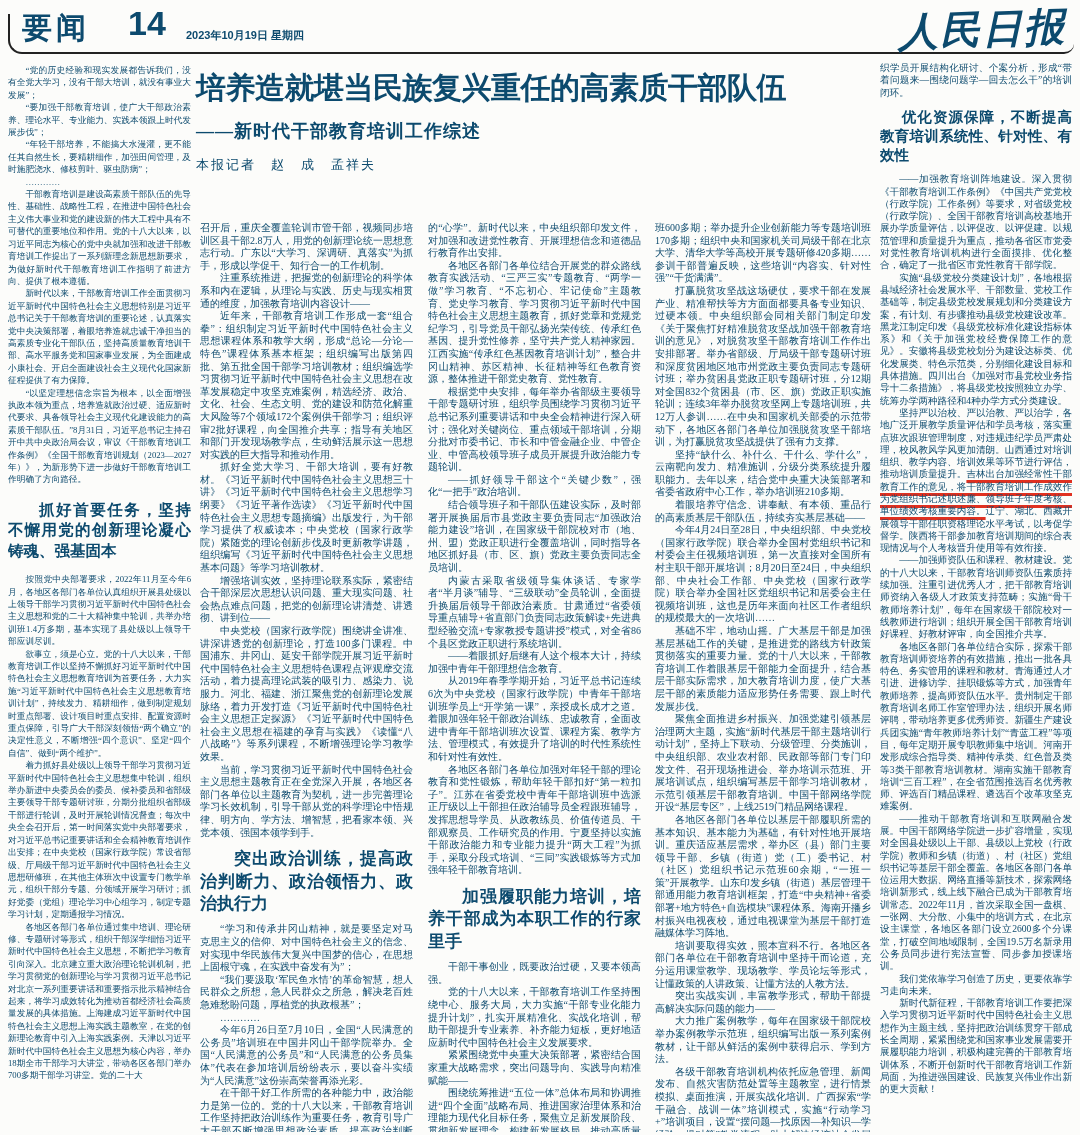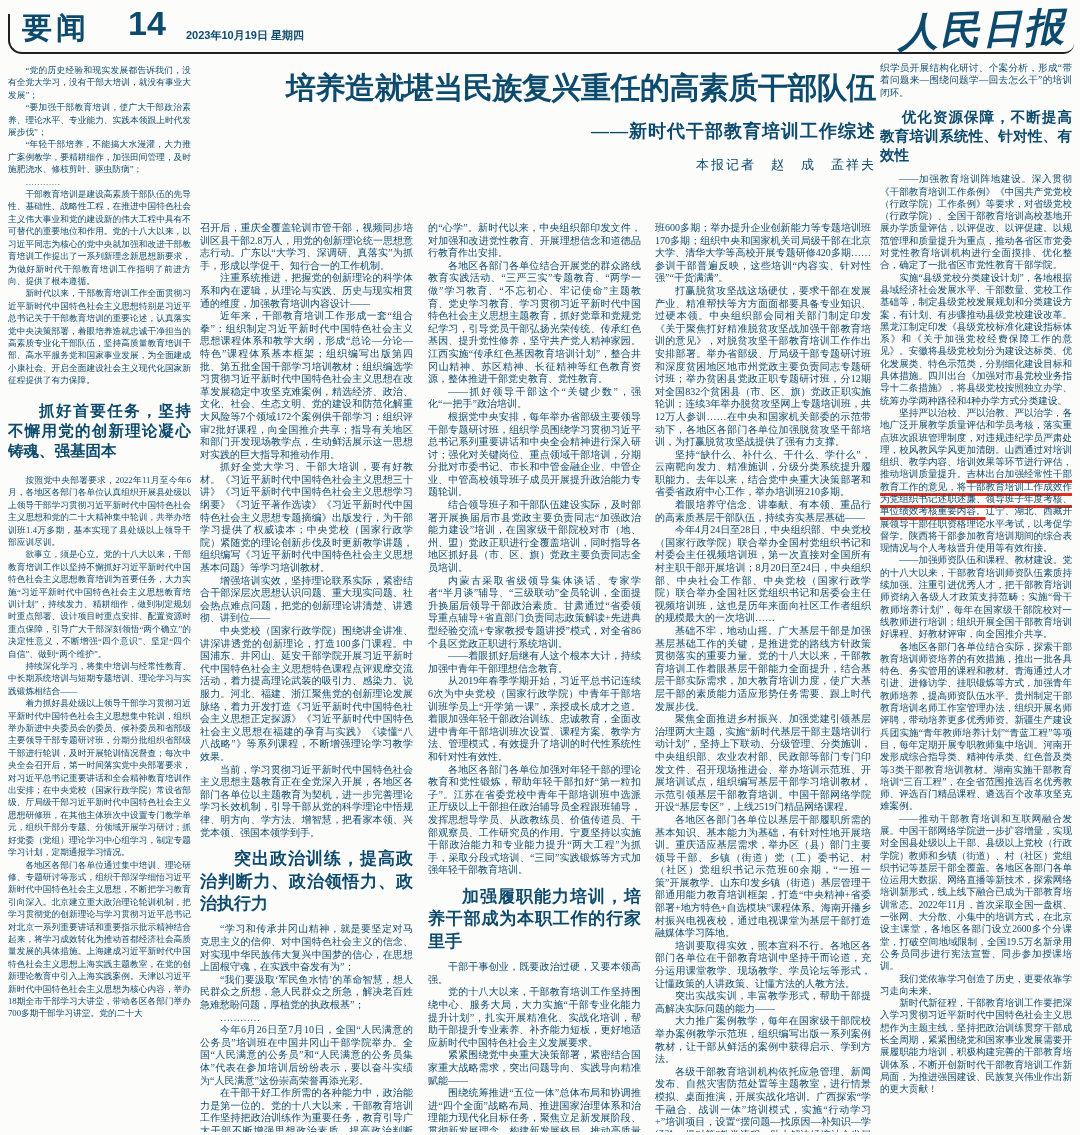--- a/index.html
+++ b/index.html
@@ -27,21 +27,21 @@
   .c4{left:655px; top:222px; width:216px; height:910px; font-size:10px;  line-height:12.6px;}
   .c5{left:880px; top:62px;  width:192px; height:1070px;font-size:9.6px; line-height:12.3px;}
   .para{margin:0;text-indent:2em;}
   .para.cont{text-indent:0;}
   .sec-heading{font-family:"Liberation Sans",sans-serif;font-weight:bold;margin:9px 0 8px 0;
                text-indent:2em;line-height:1.32;}
   .c1 .sec-heading{font-size:15.5px;margin:14px 0 12px 0;}
   .c2 .sec-heading,.c3 .sec-heading{font-size:17px;}
   .c5 .sec-heading{font-size:14.5px;text-indent:1.5em;}
   
-  .feature{position:absolute;left:196px;top:64px;width:680px;height:156px;text-align:right;}
+  .feature{position:absolute;left:196px;top:64px;width:680px;height:156px;text-align:left;}
   .feature h1{margin:6px 0 0 0;font-family:"Liberation Sans",sans-serif;font-weight:900;
               font-size:30px;letter-spacing:-0.5px;line-height:1.2;}
   .feature .subtitle{margin-top:13px;font-size:18px;font-weight:bold;letter-spacing:1px;}
   .feature .byline{margin-top:13px;font-size:13px;letter-spacing:2px;}
   
   .red-underline{text-decoration:underline;text-decoration-thickness:2.5px;
                  text-underline-offset:2.5px;text-decoration-color:#e03020;}
 </style>
 </head>
 <body>
@@ -53,30 +53,30 @@
     <div class="hdr-section">要闻</div>
     <div class="hdr-page">14</div>
     <div class="hdr-date">2023年10月19日 星期四</div>
     <div class="hdr-logo">人民日报</div>
   </div>
 
   <div class="col c1">
     <div>
         <p class="para">“党的历史经验和现实发展都告诉我们，没有全党大学习，没有干部大培训，就没有事业大发展”；</p>
         <p class="para">“要加强干部教育培训，使广大干部政治素养、理论水平、专业能力、实践本领跟上时代发展步伐”；</p>
-        <p class="para">“年轻干部培养，不能搞大水漫灌，大力推广案例教学，要精耕细作，加强田间管理，及时施肥浇水、修枝剪叶、驱虫防病”；</p>
+        <p class="para">“年轻干部培养，不能搞大水漫灌，更不能任其自然生长，要精耕细作，加强田间管理，及时施肥浇水、修枝剪叶、驱虫防病”；</p>
         <p class="para">…………</p>
         <p class="para">干部教育培训是建设高素质干部队伍的先导性、基础性、战略性工程，在推进中国特色社会主义伟大事业和党的建设新的伟大工程中具有不可替代的重要地位和作用。党的十八大以来，以习近平同志为核心的党中央就加强和改进干部教育培训工作提出了一系列新理念新思想新要求，为做好新时代干部教育培训工作指明了前进方向、提供了根本遵循。</p>
         <p class="para">新时代以来，干部教育培训工作全面贯彻习近平新时代中国特色社会主义思想特别是习近平总书记关于干部教育培训的重要论述，认真落实党中央决策部署，着眼培养造就忠诚干净担当的高素质专业化干部队伍，坚持高质量教育培训干部、高水平服务党和国家事业发展，为全面建成小康社会、开启全面建设社会主义现代化国家新征程提供了有力保障。</p>
+        <p class="para">“以坚定理想信念宗旨为根本，以全面增强执政本领为重点，培养造就政治过硬、适应新时代要求、具备领导社会主义现代化建设能力的高素质干部队伍。”8月31日，习近平总书记主持召开中共中央政治局会议，审议《干部教育培训工作条例》《全国干部教育培训规划（2023—2027年）》，为新形势下进一步做好干部教育培训工作明确了方向路径。</p>
       </div>
     <h2 class="sec-heading">抓好首要任务，坚持不懈用党的创新理论凝心铸魂、强基固本</h2>
     <div>
         <p class="para">按照党中央部署要求，2022年11月至今年6月，各地区各部门各单位认真组织开展县处级以上领导干部学习贯彻习近平新时代中国特色社会主义思想和党的二十大精神集中轮训，共举办培训班1.4万多期，基本实现了县处级以上领导干部应训尽训。</p>
         <p class="para">欲事立，须是心立。党的十八大以来，干部教育培训工作以坚持不懈抓好习近平新时代中国特色社会主义思想教育培训为首要任务，大力实施“习近平新时代中国特色社会主义思想教育培训计划”，持续发力、精耕细作，做到制定规划时重点部署、设计项目时重点安排、配置资源时重点保障，引导广大干部深刻领悟“两个确立”的决定性意义，不断增强“四个意识”、坚定“四个自信”、做到“两个维护”。</p>
-        <p class="para">持续深化学习，将集中培训与经常性教育、中长期系统培训与短期专题培训、理论学习与实践锻炼相结合——</p>
         <p class="para">着力抓好县处级以上领导干部学习贯彻习近平新时代中国特色社会主义思想集中轮训，组织举办新进中央委员会的委员、候补委员和省部级主要领导干部专题研讨班，分期分批组织省部级干部进行轮训，及时开展轮训情况督查；每次中央全会召开后，第一时间落实党中央部署要求，对习近平总书记重要讲话和全会精神教育培训作出安排；在中央党校（国家行政学院）常设省部级、厅局级干部习近平新时代中国特色社会主义思想研修班，在其他主体班次中设置专门教学单元，组织干部分专题、分领域开展学习研讨；抓好党委（党组）理论学习中心组学习，制定专题学习计划，定期通报学习情况。</p>
         <p class="para">各地区各部门各单位通过集中培训、理论研修、专题研讨等形式，组织干部深学细悟习近平新时代中国特色社会主义思想，不断把学习教育引向深入。北京建立重大政治理论轮训机制，把学习贯彻党的创新理论与学习贯彻习近平总书记对北京一系列重要讲话和重要指示批示精神结合起来，将学习成效转化为推动首都经济社会高质量发展的具体措施。上海建成习近平新时代中国特色社会主义思想上海实践主题教室，在党的创新理论教育中引入上海实践案例。天津以习近平新时代中国特色社会主义思想为核心内容，举办18期全市干部学习大讲堂，带动各区各部门举办700多期干部学习讲堂。党的二十大</p>
       </div>
   </div>
 
   <div class="feature">
     <h1>培养造就堪当民族复兴重任的高素质干部队伍</h1>
     <div class="subtitle">——新时代干部教育培训工作综述</div>
     <div class="byline">本报记者　赵　成　孟祥夫</div>
   </div>
@@ -98,22 +98,22 @@
         <p class="para">…………</p>
         <p class="para">今年6月26日至7月10日，全国“人民满意的公务员”培训班在中国井冈山干部学院举办。全国“人民满意的公务员”和“人民满意的公务员集体”代表在参加培训后纷纷表示，要以奋斗实绩为“人民满意”这份崇高荣誉再添光彩。</p>
         <p class="para">在干部干好工作所需的各种能力中，政治能力是第一位的。党的十八大以来，干部教育培训工作坚持把政治训练作为重要任务，教育引导广大干部不断增强思想政治素质，提高政治判断力、政治领悟力、政治执行力。</p>
       </div>
   </div>
 
   <div class="col c3">
     <p class="para cont">的“心学”。新时代以来，中央组织部印发文件，对加强和改进党性教育、开展理想信念和道德品行教育作出安排。</p>
     <div>
         <p class="para">各地区各部门各单位结合开展党的群众路线教育实践活动、“三严三实”专题教育、“两学一做”学习教育、“不忘初心、牢记使命”主题教育、党史学习教育、学习贯彻习近平新时代中国特色社会主义思想主题教育，抓好党章和党规党纪学习，引导党员干部弘扬光荣传统、传承红色基因、提升党性修养，坚守共产党人精神家园。江西实施“传承红色基因教育培训计划”，整合井冈山精神、苏区精神、长征精神等红色教育资源，整体推进干部党史教育、党性教育。</p>
+        <p class="para">根据党中央安排，每年举办省部级主要领导干部专题研讨班，组织学员围绕学习贯彻习近平总书记系列重要讲话和中央全会精神进行深入研讨；强化对关键岗位、重点领域干部培训，分期分批对市委书记、市长和中管金融企业、中管企业、中管高校领导班子成员开展提升政治能力专题轮训。</p>
         <p class="para">——抓好领导干部这个“关键少数”，强化“一把手”政治培训。</p>
-        <p class="para">根据党中央安排，每年举办省部级主要领导干部专题研讨班，组织学员围绕学习贯彻习近平总书记系列重要讲话和中央全会精神进行深入研讨；强化对关键岗位、重点领域干部培训，分期分批对市委书记、市长和中管金融企业、中管企业、中管高校领导班子成员开展提升政治能力专题轮训。</p>
         <p class="para">结合领导班子和干部队伍建设实际，及时部署开展换届后市县党政主要负责同志“加强政治能力建设”培训，在国家级干部院校对市（地、州、盟）党政正职进行全覆盖培训，同时指导各地区抓好县（市、区、旗）党政主要负责同志全员培训。</p>
         <p class="para">内蒙古采取省级领导集体谈话、专家学者“半月谈”辅导、“三级联动”全员轮训，全面提升换届后领导干部政治素质。甘肃通过“省委领导重点辅导+省直部门负责同志政策解读+先进典型经验交流+专家教授专题讲授”模式，对全省86个县区党政正职进行系统培训。</p>
         <p class="para">——着眼抓好后继有人这个根本大计，持续加强中青年干部理想信念教育。</p>
         <p class="para">从2019年春季学期开始，习近平总书记连续6次为中央党校（国家行政学院）中青年干部培训班学员上“开学第一课”，亲授成长成才之道。着眼加强年轻干部政治训练、忠诚教育，全面改进中青年干部培训班次设置、课程方案、教学方法、管理模式，有效提升了培训的时代性系统性和针对性有效性。</p>
         <p class="para">各地区各部门各单位加强对年轻干部的理论教育和党性锻炼，帮助年轻干部扣好“第一粒扣子”。江苏在省委党校中青年干部培训班中选派正厅级以上干部担任政治辅导员全程跟班辅导，发挥思想导学员、从政教练员、价值传道员、干部观察员、工作研究员的作用。宁夏坚持以实施干部政治能力和专业能力提升“两大工程”为抓手，采取分段式培训、“三同”实践锻炼等方式加强年轻干部教育培训。</p>
       </div>
     <h2 class="sec-heading">加强履职能力培训，培养干部成为本职工作的行家里手</h2>
     <div>
         <p class="para">干部干事创业，既要政治过硬，又要本领高强。</p>
         <p class="para">党的十八大以来，干部教育培训工作坚持围绕中心、服务大局，大力实施“干部专业化能力提升计划”，扎实开展精准化、实战化培训，帮助干部提升专业素养、补齐能力短板，更好地适应新时代中国特色社会主义发展要求。</p>

